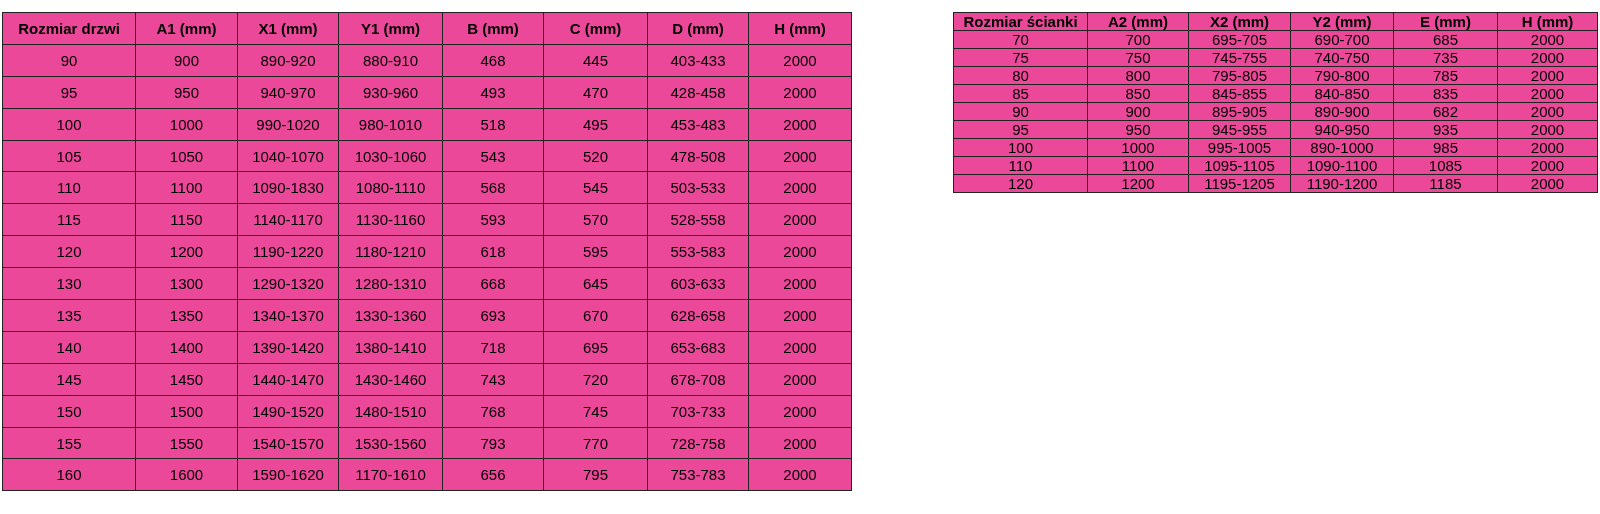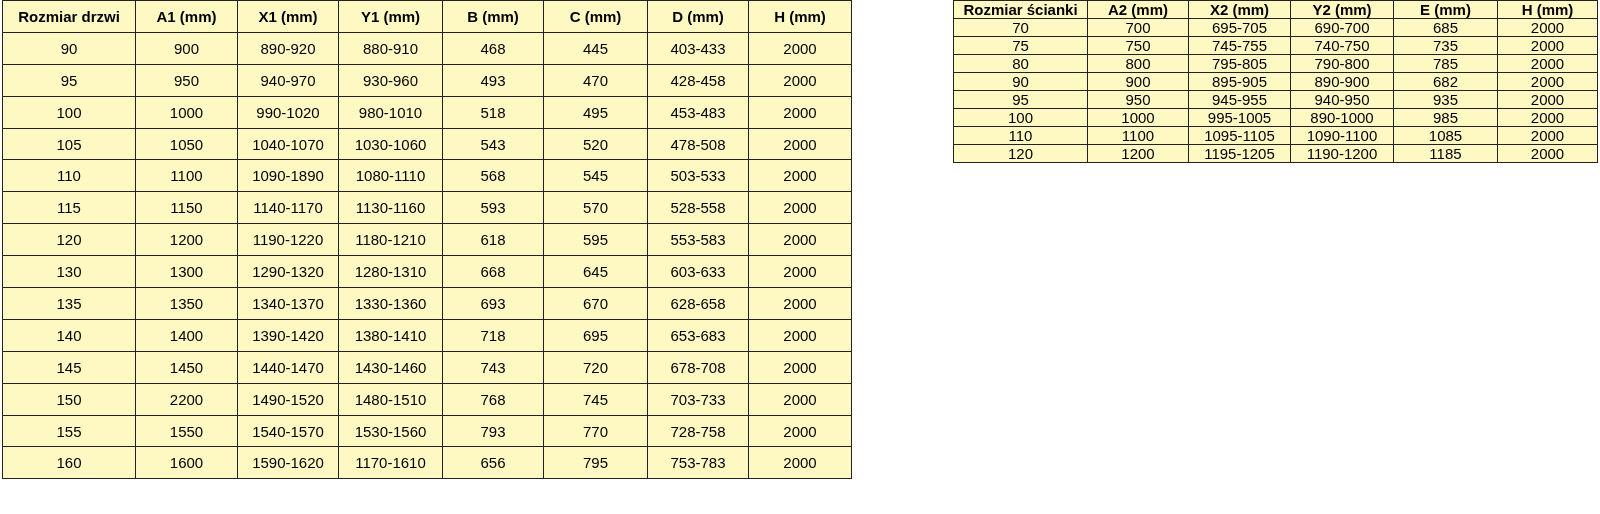--- a/index.html
+++ b/index.html
@@ -11,22 +11,22 @@
     height: 514px;
     background: #ffffff;
     font-family: "Liberation Sans", sans-serif;
     position: relative;
     overflow: hidden;
   }
   table.dim-table {
     border-collapse: collapse;
     table-layout: fixed;
     position: absolute;
-    top: 0;
-    background: #fef9c3;
+    top: 12px;
+    background: #ec4899;
   }
   #door-table {
     left: 2px;
     width: 849px;
   }
   #wall-table {
     left: 953px;
     width: 644px;
   }
   .dim-table th,
@@ -111,21 +111,21 @@
           <td>1040-1070</td>
           <td>1030-1060</td>
           <td>543</td>
           <td>520</td>
           <td>478-508</td>
           <td>2000</td>
         </tr>
         <tr>
           <td>110</td>
           <td>1100</td>
-          <td>1090-1890</td>
+          <td>1090-1830</td>
           <td>1080-1110</td>
           <td>568</td>
           <td>545</td>
           <td>503-533</td>
           <td>2000</td>
         </tr>
         <tr>
           <td>115</td>
           <td>1150</td>
           <td>1140-1170</td>
@@ -180,21 +180,21 @@
           <td>1450</td>
           <td>1440-1470</td>
           <td>1430-1460</td>
           <td>743</td>
           <td>720</td>
           <td>678-708</td>
           <td>2000</td>
         </tr>
         <tr>
           <td>150</td>
-          <td>2200</td>
+          <td>1500</td>
           <td>1490-1520</td>
           <td>1480-1510</td>
           <td>768</td>
           <td>745</td>
           <td>703-733</td>
           <td>2000</td>
         </tr>
         <tr>
           <td>155</td>
           <td>1550</td>
@@ -256,20 +256,28 @@
         </tr>
         <tr>
           <td>80</td>
           <td>800</td>
           <td>795-805</td>
           <td>790-800</td>
           <td>785</td>
           <td>2000</td>
         </tr>
         <tr>
+          <td>85</td>
+          <td>850</td>
+          <td>845-855</td>
+          <td>840-850</td>
+          <td>835</td>
+          <td>2000</td>
+        </tr>
+        <tr>
           <td>90</td>
           <td>900</td>
           <td>895-905</td>
           <td>890-900</td>
           <td>682</td>
           <td>2000</td>
         </tr>
         <tr>
           <td>95</td>
           <td>950</td>

